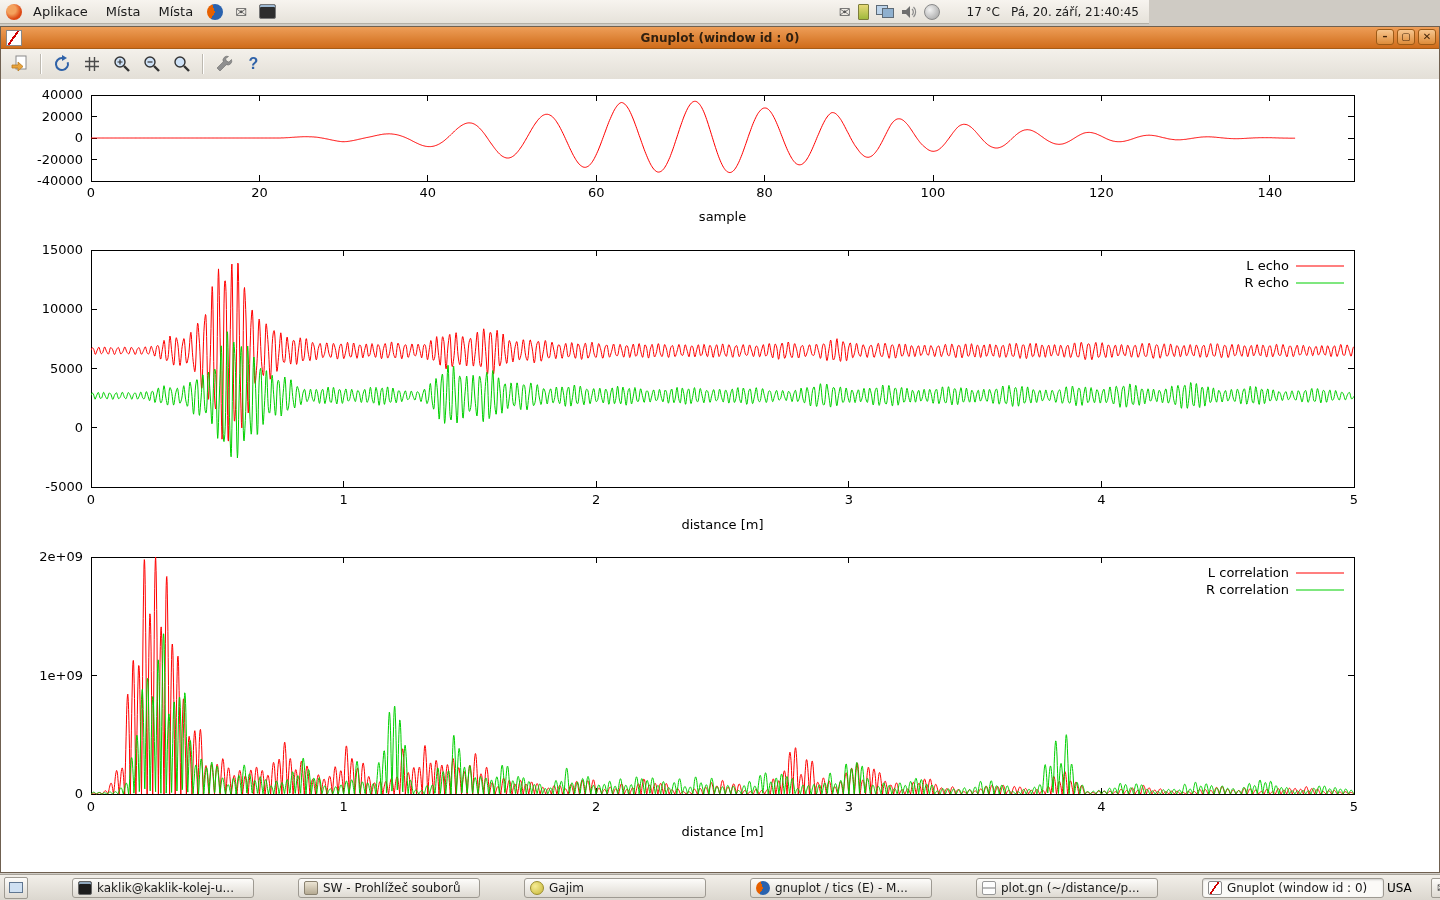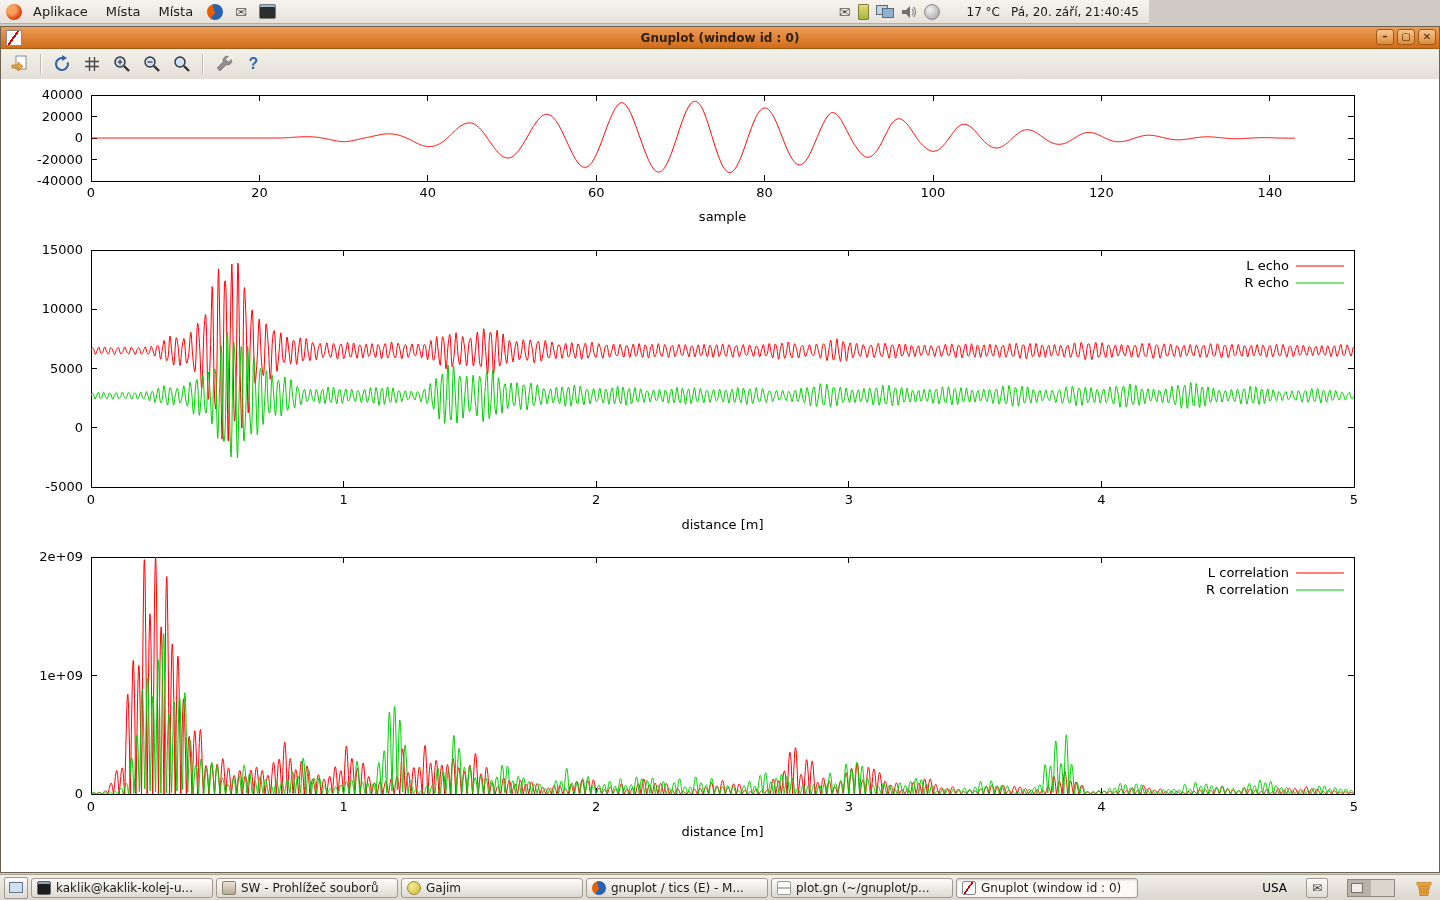--- a/index.html
+++ b/index.html
@@ -53,21 +53,21 @@
 
   
   .taskbar{position:absolute;bottom:0;left:0;width:1440px;height:26px;box-sizing:border-box;
            background:linear-gradient(#f2efe9,#dbd7cf);border-top:1px solid #a7a299;
            display:flex;align-items:center;gap:3px;padding:0 4px;}
   .showdesk{width:22px;height:20px;border:1px solid #9e9a92;border-radius:2px;flex:none;
             background:linear-gradient(#fdfcfa,#dedad2);display:flex;align-items:center;justify-content:center;}
   .showdesk i{display:block;width:12px;height:9px;background:#cfe0f2;border:1px solid #5f7691;}
   .taskbtn{width:182px;height:20px;box-sizing:border-box;border:1px solid #9e9a92;border-radius:3px;
            background:linear-gradient(#fdfcfa,#dedad2);display:flex;align-items:center;gap:5px;
-           padding:0 5px;font-size:12px;color:#1a1a1a;overflow:hidden;white-space:nowrap;flex:none;}
+           padding:0 5px;font-size:12px;color:#1a1a1a;overflow:hidden;white-space:nowrap;flex:none;margin-left:41px;}
   .taskbtn.active{background:#fbfaf7;box-shadow:inset 0 1px 2px rgba(0,0,0,.18);}
   .tlabel{overflow:hidden;white-space:nowrap;}
   .ticon{width:14px;height:14px;flex:none;box-sizing:border-box;border-radius:2px;}
   .ticon.terminal{background:#1d1d1d;border:1px solid #666;box-shadow:inset 0 2px 0 #8fa7bd;}
   .ticon.file-manager{background:linear-gradient(#ece5d4,#b5aa92);border:1px solid #8a8270;}
   .ticon.gajim{background:radial-gradient(circle at 35% 35%,#f6ec95,#c8b838);border:1px solid #9a8d2e;border-radius:50%;}
   .ticon.firefox{background:conic-gradient(from 210deg,#e66000 0 130deg,#2a62ae 130deg 360deg);border-radius:50%;}
   .ticon.text-editor{background:#fdfdfd;border:1px solid #999;
            background-image:linear-gradient(0deg,transparent 45%,#bbb 45%,#bbb 55%,transparent 55%);}
   .ticon.gnuplot{background:#fff;border:1px solid #888;
@@ -327,21 +327,21 @@
       <span class="taskbtn">
         <span class="ticon gajim"></span>
         <span class="tlabel">Gajim</span>
       </span>
       <span class="taskbtn">
         <span class="ticon firefox"></span>
         <span class="tlabel">gnuplot / tics (E) - M...</span>
       </span>
       <span class="taskbtn">
         <span class="ticon text-editor"></span>
-        <span class="tlabel">plot.gn (~/gnuplot/p...</span>
+        <span class="tlabel">plot.gn (~/distance/p...</span>
       </span>
       <span class="taskbtn active">
         <span class="ticon gnuplot"></span>
         <span class="tlabel">Gnuplot (window id : 0)</span>
       </span>
     </span>
   <span class="tright">
     <span class="kbd">USA</span>
     <span class="traymail">✉</span>
     <span class="ws">

